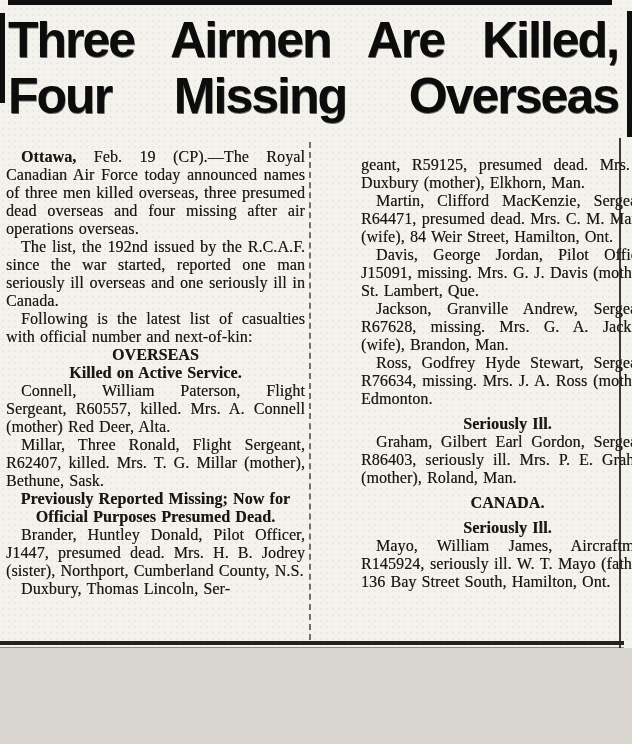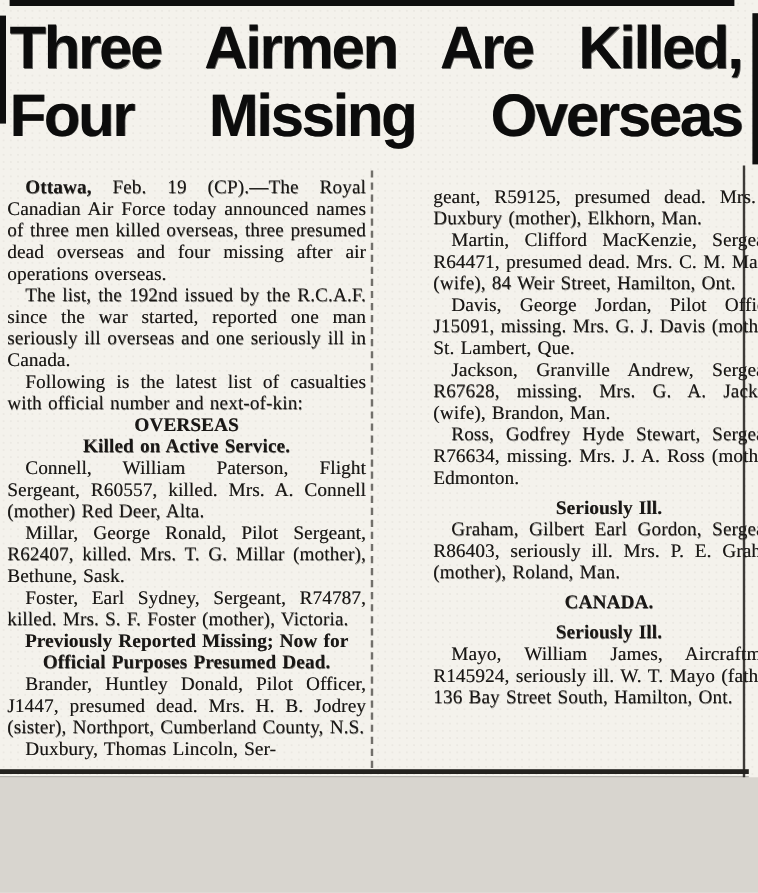--- a/index.html
+++ b/index.html
@@ -61,22 +61,21 @@
 
   <div class="body">
 
     <div class="col col-left">
       <p class="para"><span class="lead">Ottawa,</span><span> Feb. 19 (CP).—The Royal Canadian Air Force today announced names of three men killed overseas, three presumed dead overseas and four missing after air operations overseas.</span></p>
       <p class="para">The list, the 192nd issued by the R.C.A.F. since the war started, reported one man seriously ill overseas and one seriously ill in Canada.</p>
       <p class="para">Following is the latest list of casualties with official number and next-of-kin:</p>
       <p class="head">OVERSEAS</p>
       <p class="head">Killed on Active Service.</p>
       <p class="para">Connell, William Paterson, Flight Sergeant, R60557, killed. Mrs. A. Connell (mother) Red Deer, Alta.</p>
-      <p class="para">Millar, George Ronald, Pilot Sergeant, R62407, killed. Mrs. T. G. Millar (mother), Bethune, Sask.</p>
-      <p class="para">Foster, Earl Sydney, Sergeant, R74787, killed. Mrs. S. F. Foster (mother), Victoria.</p>
+      <p class="para">Millar, Three Ronald, Flight Sergeant, R62407, killed. Mrs. T. G. Millar (mother), Bethune, Sask.</p>
       <p class="head">Previously Reported Missing; Now for Official Purposes Presumed Dead.</p>
       <p class="para">Brander, Huntley Donald, Pilot Officer, J1447, presumed dead. Mrs. H. B. Jodrey (sister), Northport, Cumberland County, N.S.</p>
       <p class="para">Duxbury, Thomas Lincoln, Ser-</p>
     </div>
 
     <div class="divider"></div>
 
     <div class="col col-right">
       <p class="para-flush">geant, R59125, presumed dead. Mrs. T. Duxbury (mother), Elkhorn, Man.</p>
       <p class="para">Martin, Clifford MacKenzie, Sergeant, R64471, presumed dead. Mrs. C. M. Martin (wife), 84 Weir Street, Hamilton, Ont.</p>

